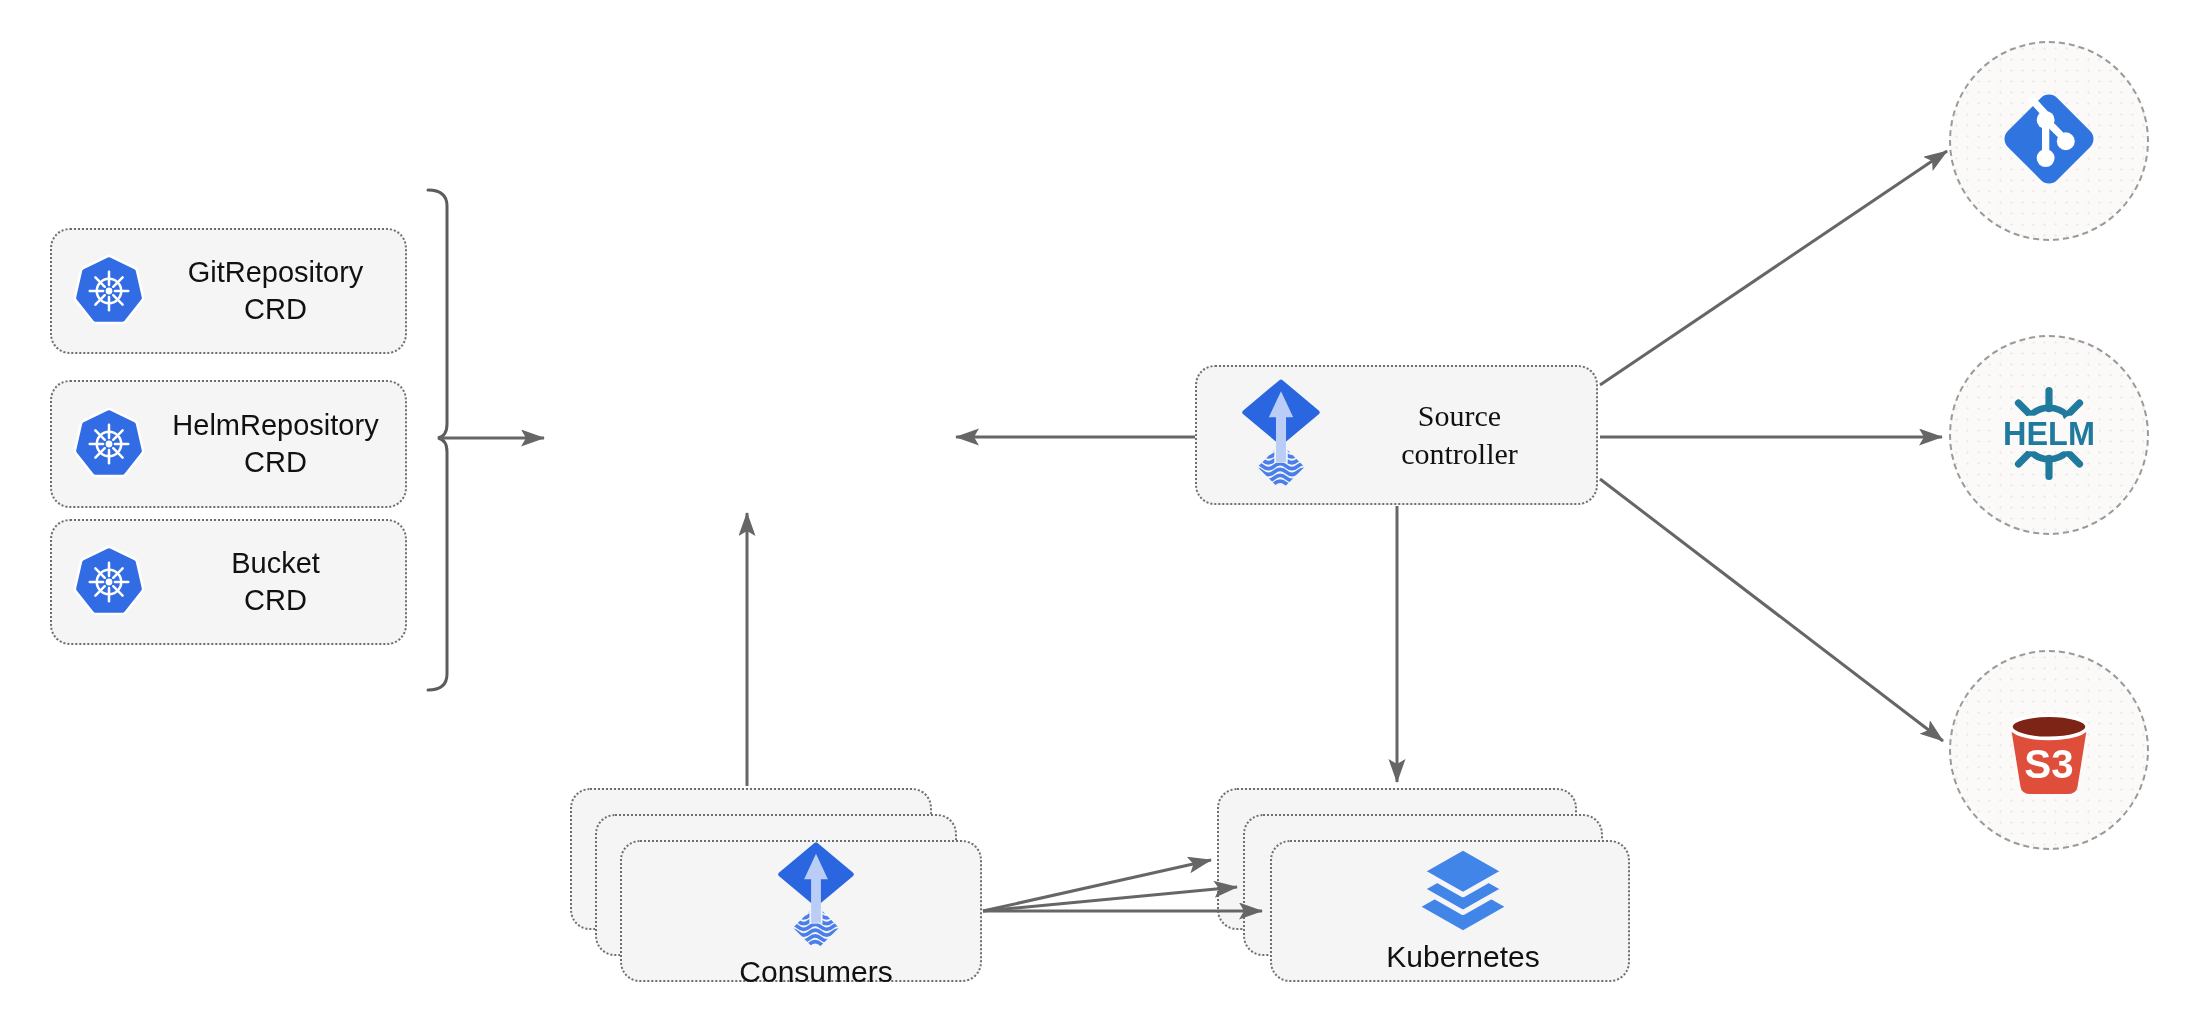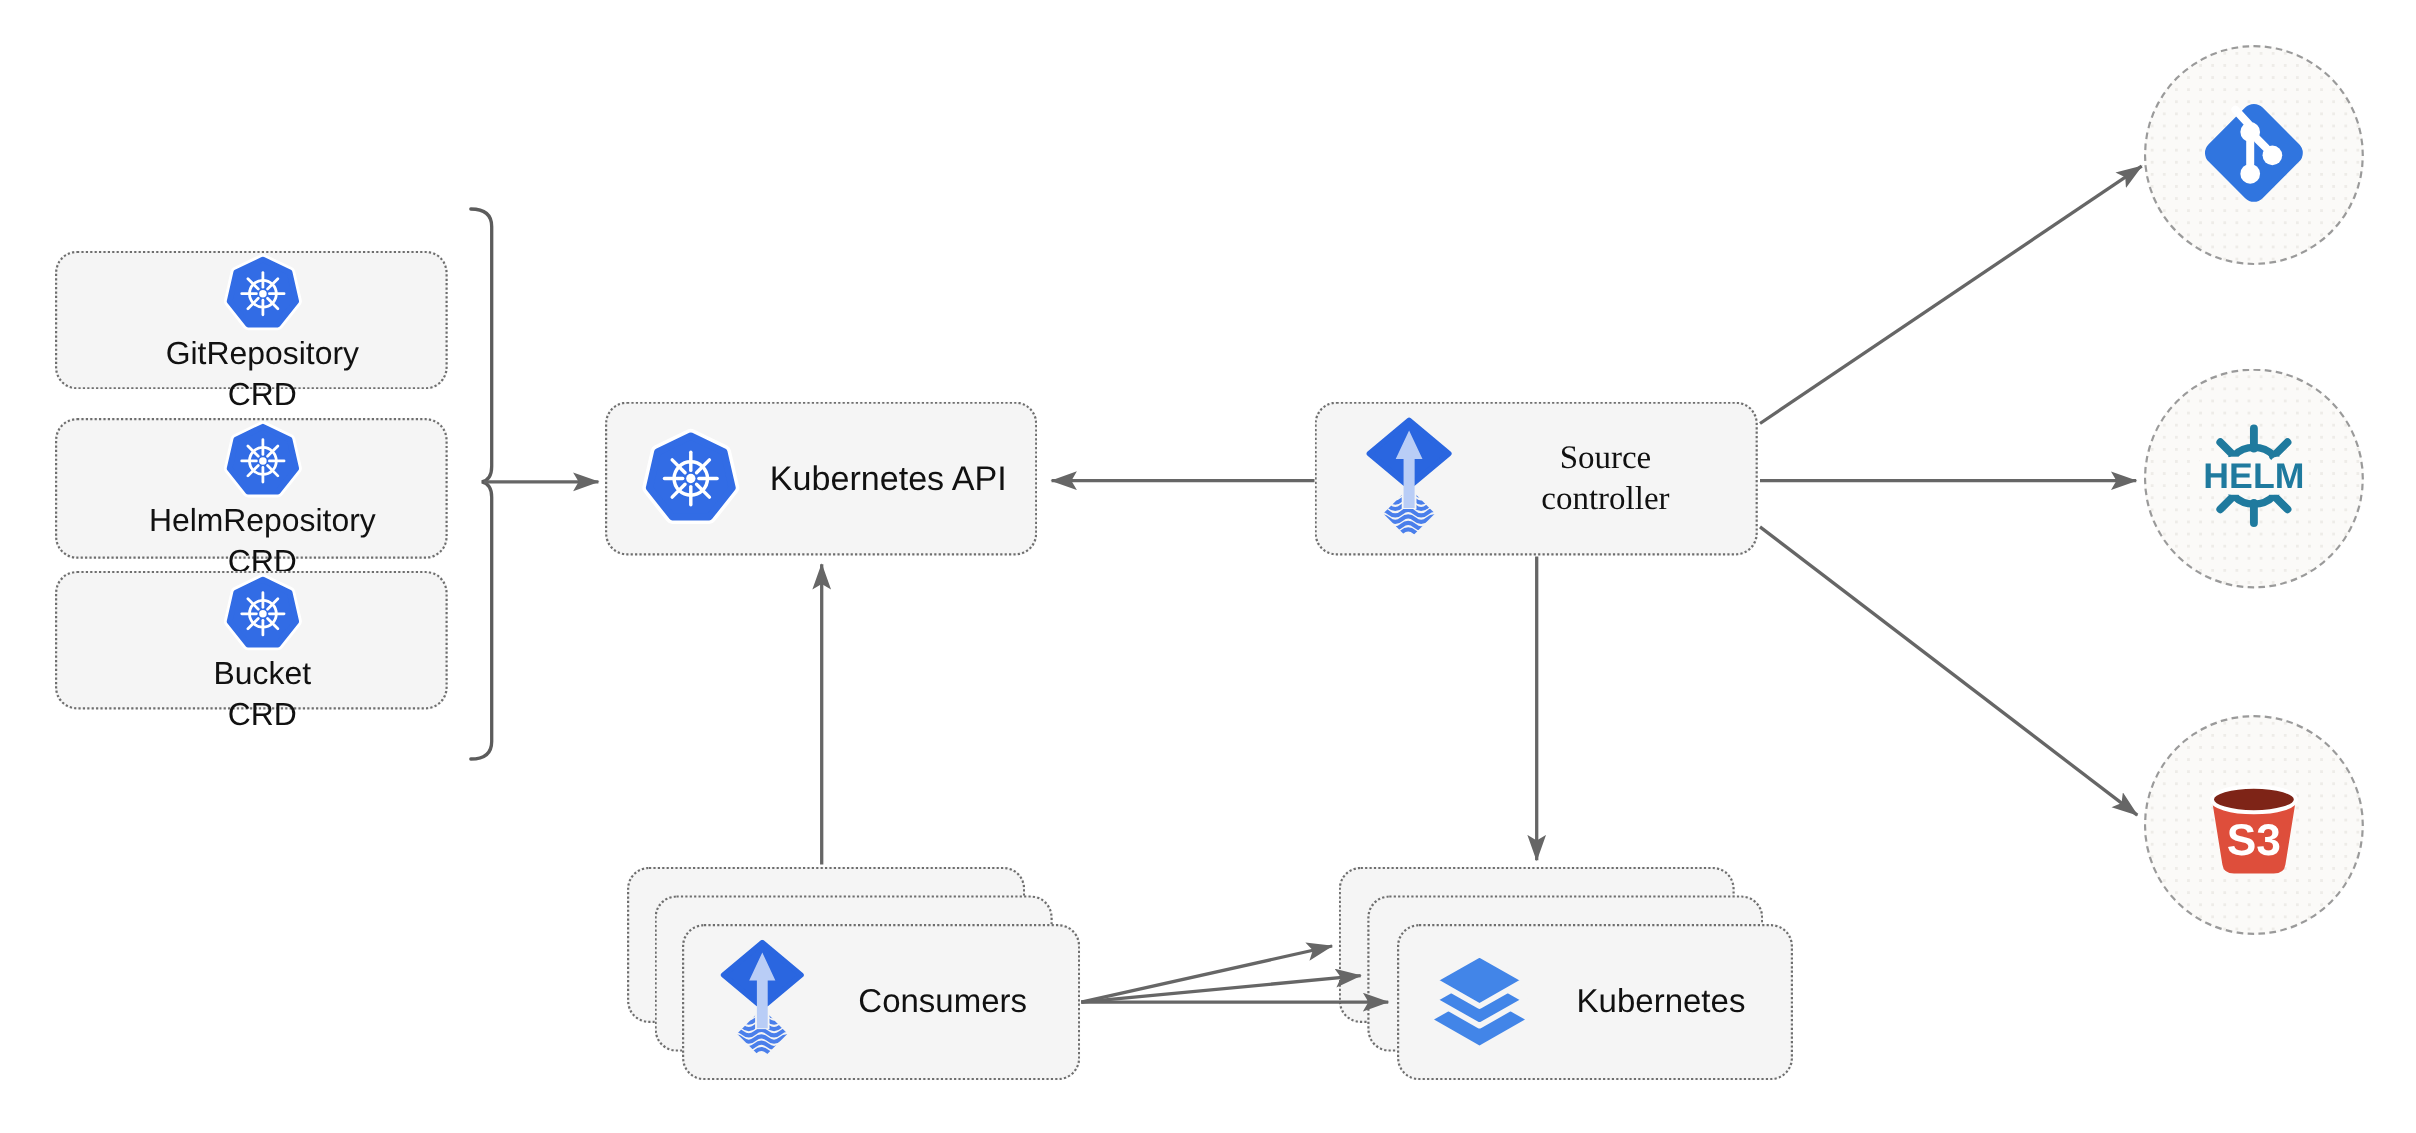--- a/index.html
+++ b/index.html
@@ -27,31 +27,31 @@
   .node{
     position:absolute;box-sizing:border-box;background:var(--node-fill);
     border:2px dotted var(--node-border);border-radius:20px;
     display:flex;align-items:center;
   }
   .node .icon{flex:0 0 auto;display:flex;align-items:center;justify-content:center;}
   .node .label{
     flex:1 1 auto;text-align:center;white-space:pre-line;
     font-size:29px;line-height:1.28;color:var(--label);
   }
-  .crd{left:50px;width:357px;height:126px;padding-left:20px;flex-direction:column;}
+  .crd{left:50px;width:357px;height:126px;padding-left:20px;}
   .crd .icon{width:74px;height:74px;}
   .api{left:550px;top:365px;width:393px;height:140px;padding-left:30px;}
   .api .icon{width:92px;height:92px;}
   .api .label{font-size:31px;}
   .sc{left:1195px;top:365px;width:403px;height:140px;padding-left:42px;font-family:Liberation Serif, serif;}
   .sc .icon{width:84px;height:112px;}
   .sc .label{font-size:30px;}
   .stackbox{
     position:absolute;box-sizing:border-box;background:var(--node-fill);
-    border:2px dotted var(--node-border);border-radius:20px;
+    border:2px dotted var(--node-border);border-radius:20px;flex-direction:column;
   }
   .stackfront{display:flex;align-items:center;padding-left:30px;}
   .stackfront .icon{flex:0 0 auto;}
   .stackfront .label{flex:1 1 auto;text-align:center;font-size:30px;color:var(--label);}
   .extcircle{
     position:absolute;width:200px;height:200px;box-sizing:border-box;
     border:2px dashed var(--circle-border);border-radius:50%;
     background-image:radial-gradient(circle, rgba(120,110,90,0.10) 1.2px, transparent 1.4px);
     background-size:11px 11px;background-color:var(--circle-fill);
     display:flex;align-items:center;justify-content:center;
@@ -166,28 +166,20 @@
   <div class="node crd" style="top:519px">
     <span class="icon">
       <svg width="74" height="74">
           <use href="#sym-k8s"></use>
         </svg>
       </span>
     <span class="label">Bucket
 CRD</span>
   </div>
 
-  <div class="node api">
-    <span class="icon">
-      <svg width="92" height="92">
-          <use href="#sym-k8s"></use>
-        </svg>
-      </span>
-    <span class="label">Kubernetes API</span>
-  </div>
 
   <div class="node sc">
     <span class="icon">
       <svg width="84" height="112">
           <use href="#sym-flux"></use>
         </svg>
       </span>
     <span class="label">Source
 controller</span>
   </div>

